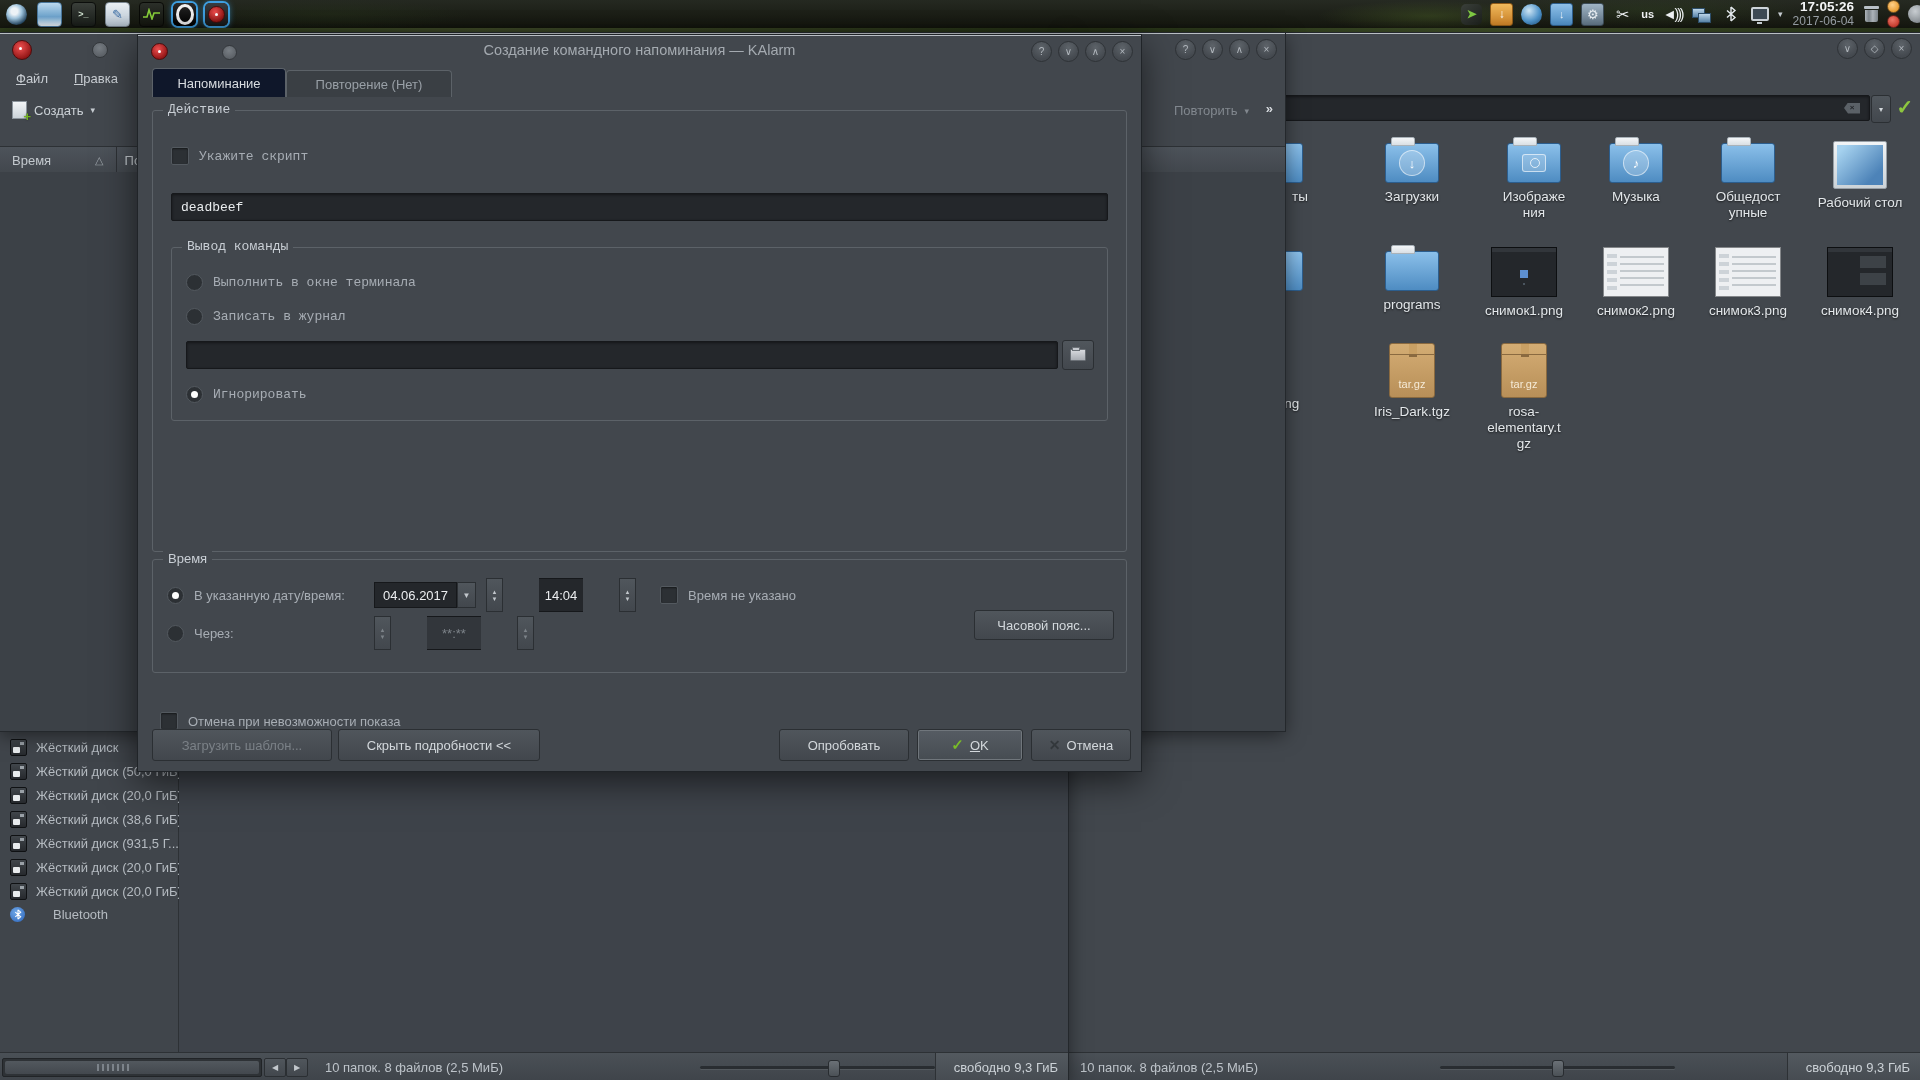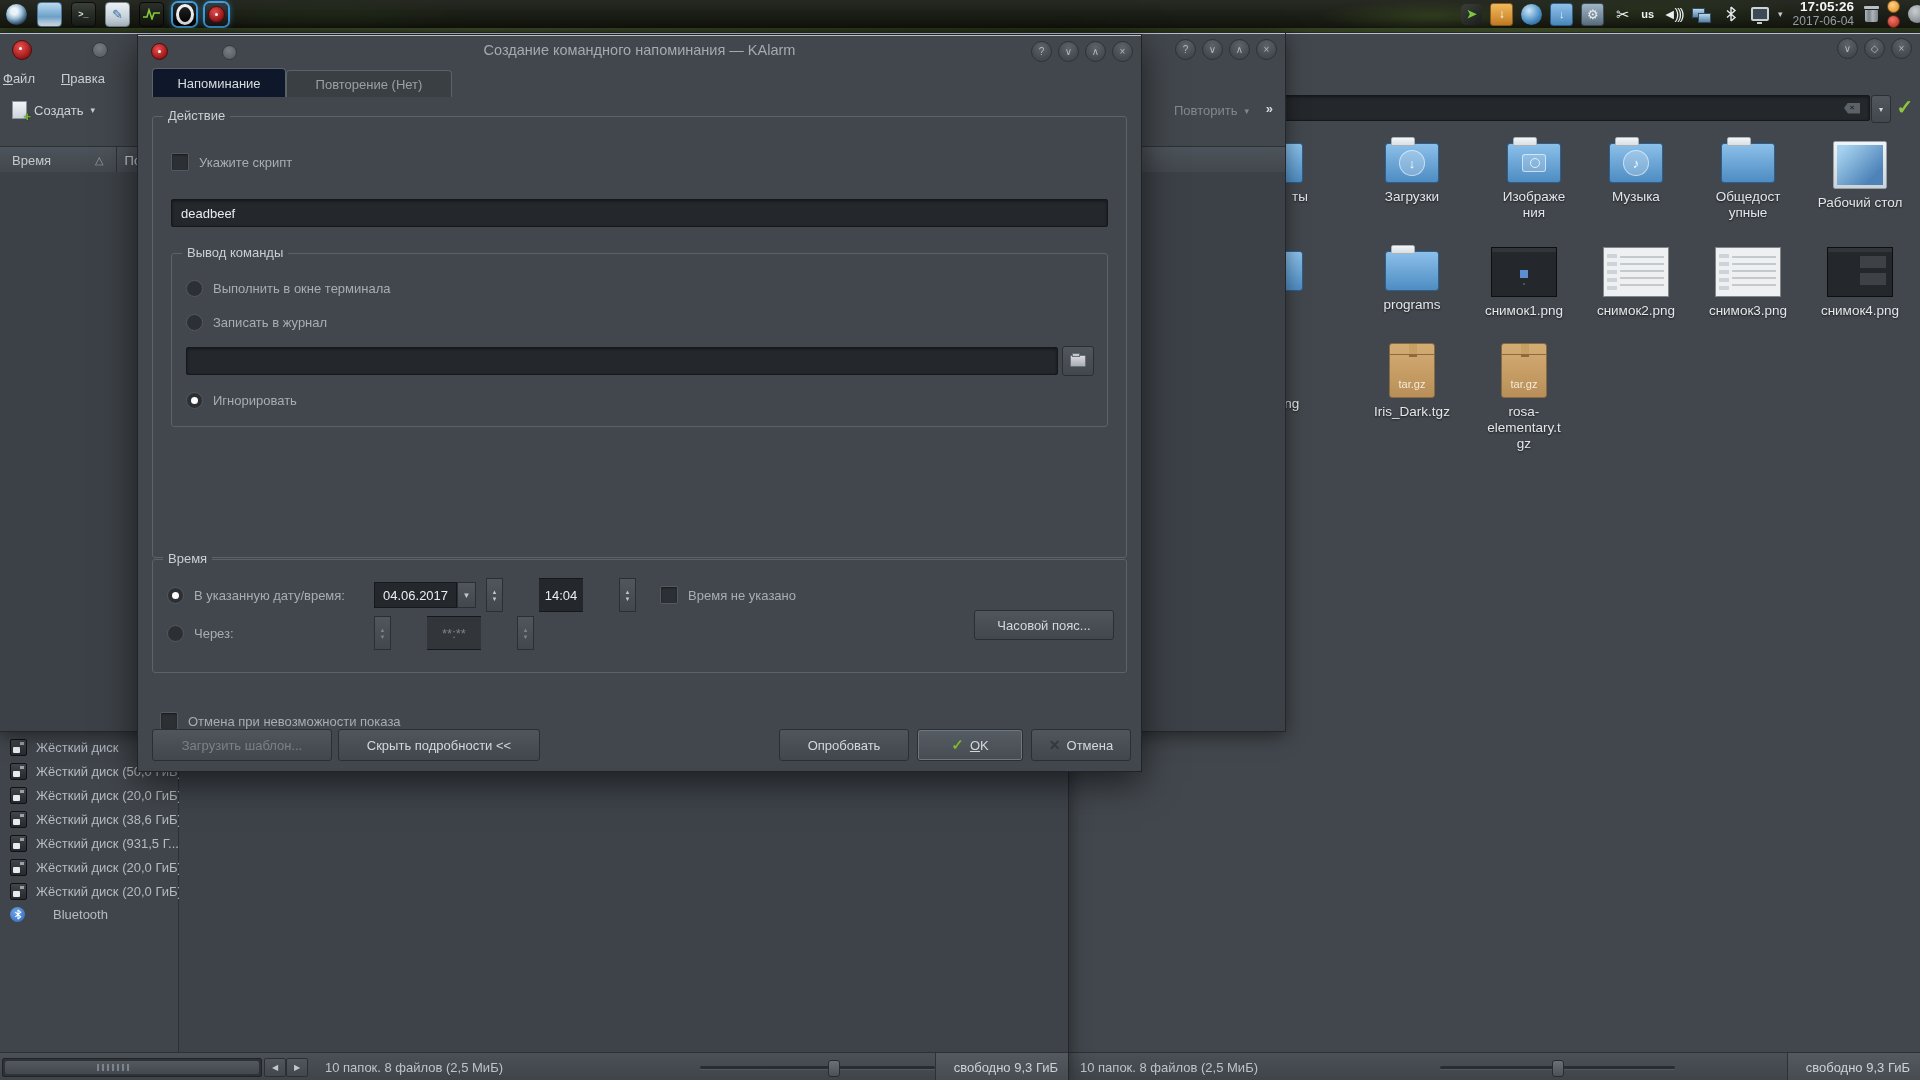--- a/index.html
+++ b/index.html
@@ -384,21 +384,21 @@
   <div class="win" id="kalarm-main" style="left:0;top:33px;width:1285px;height:697px;">
     <div class="clockface" style="position:absolute;left:12px;top:6px;width:18px;height:18px;"></div>
     <div style="position:absolute;left:92px;top:8px;width:14px;height:14px;border-radius:50%;background:radial-gradient(circle at 45% 35%,#787e84,#51565c);border:1px solid #34383c;"></div>
     <div class="tset" style="right:8px;top:5px;">
       <div class="tbtn">?</div>
       <div class="tbtn">∨</div>
       <div class="tbtn">∧</div>
       <div class="tbtn">×</div>
     </div>
 
-    <div style="position:absolute;left:0;top:30px;height:28px;display:flex;align-items:center;gap:26px;padding-left:3px;">
+    <div style="position:absolute;left:0;top:30px;height:28px;display:flex;align-items:center;gap:26px;padding-left:16px;">
       <span class="ul">Файл</span>
       <span class="ul">Правка</span>
     </div>
 
     <div style="position:absolute;left:0;top:58px;height:40px;right:0;">
       <div class="toolbtn" style="position:absolute;left:12px;top:9px;">
         <span class="pageic"></span>
         <span>Создать</span>
         <span class="caret">▾</span>
       </div>
@@ -425,21 +425,21 @@
     <div class="tset" style="right:8px;top:5px;">
       <div class="tbtn">?</div>
       <div class="tbtn">∨</div>
       <div class="tbtn">∧</div>
       <div class="tbtn">×</div>
     </div>
 
     <div class="tab active" style="left:14px;top:32px;width:132px;">Напоминание</div>
     <div class="tab inactive" style="left:148px;top:34px;width:164px;">Повторение (Нет)</div>
 
-    <div class="fs" style="left:14px;top:80px;width:973px;height:440px;">
+    <div class="fs" style="left:14px;top:74px;width:973px;height:440px;font-family:Liberation Mono, monospace;">
       <span class="lg">Действие</span>
       <div class="row" style="left:18px;top:36px;">
         <span class="check"></span>
         <span>Укажите скрипт</span>
       </div>
       <div class="inp" style="position:absolute;left:18px;top:82px;width:917px;height:26px;">
         <span>deadbeef</span>
       </div>
 
       <div class="fs" style="left:18px;top:136px;width:935px;height:172px;">

